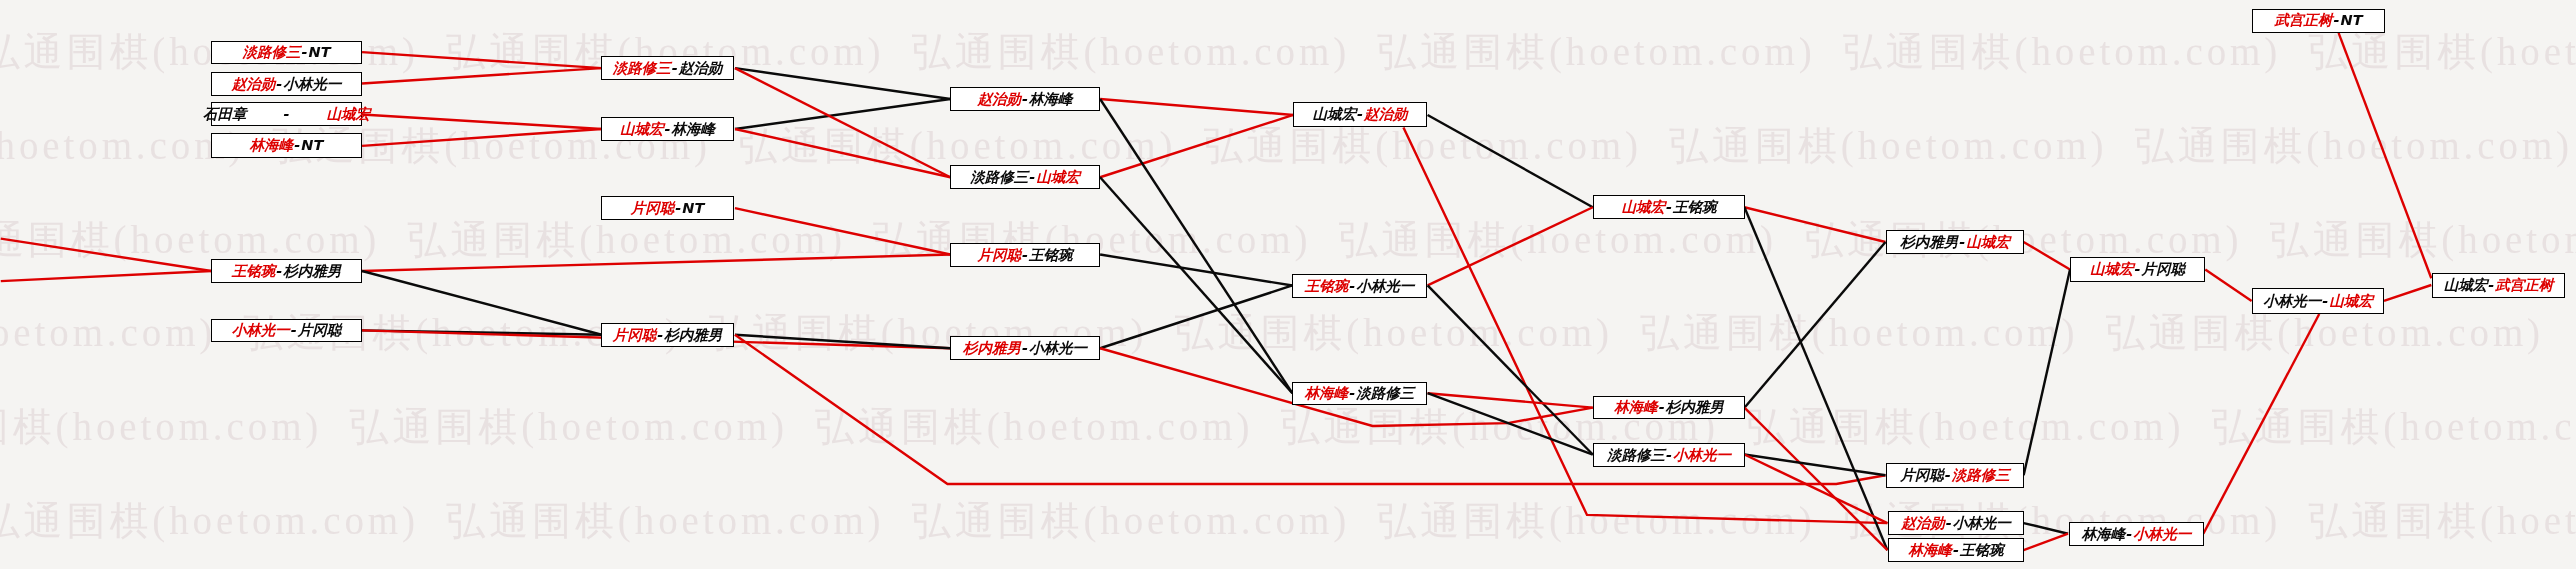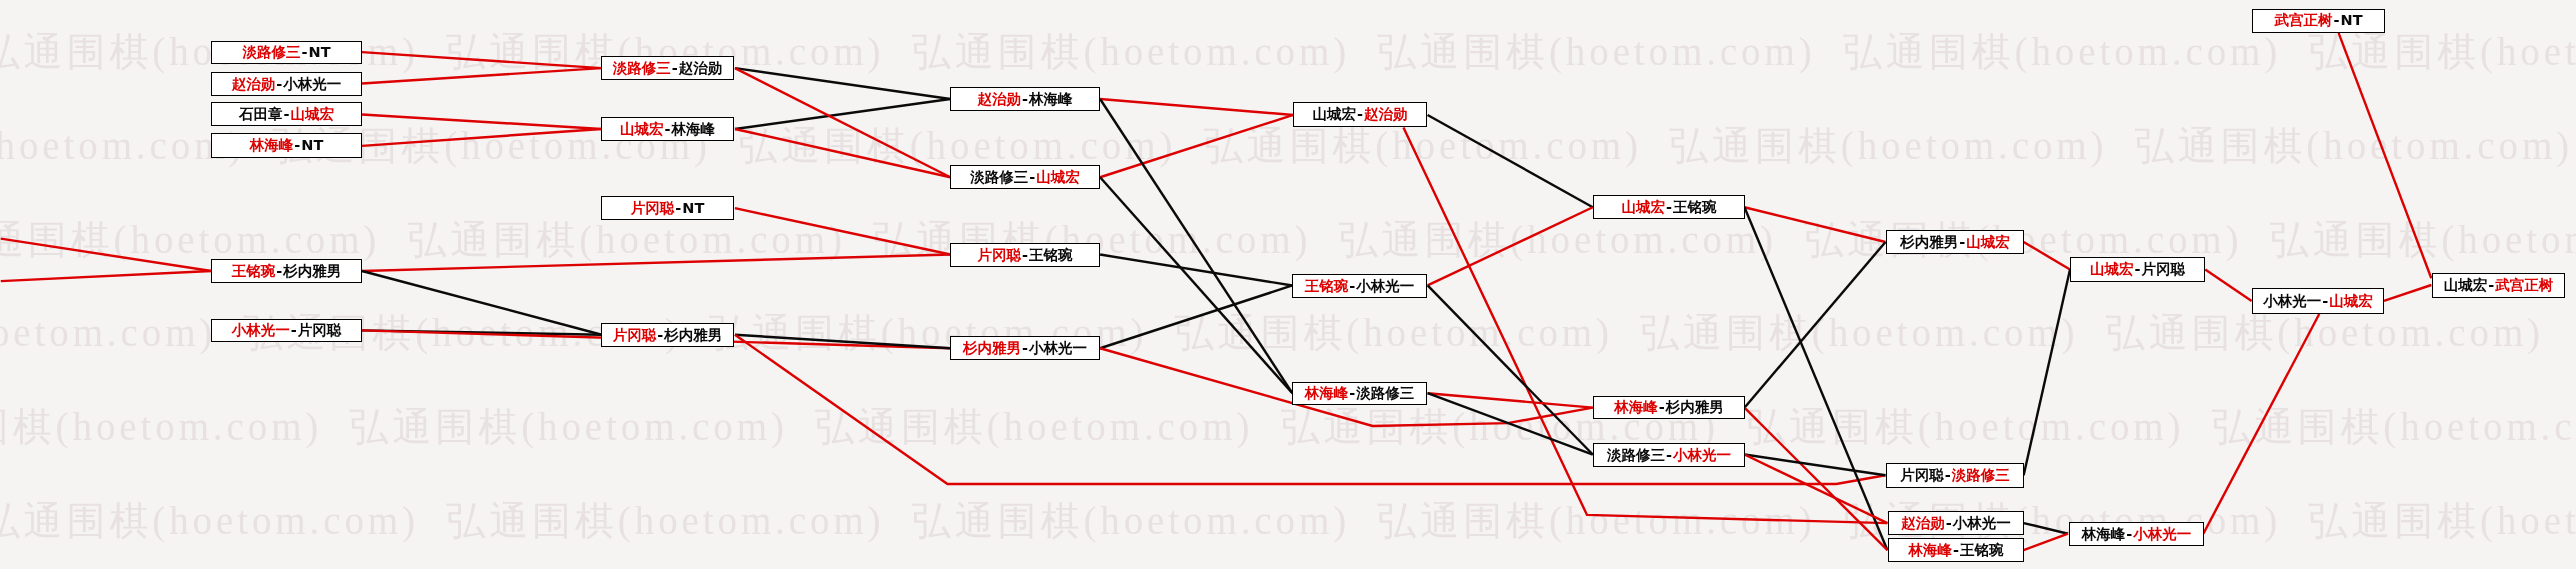--- a/index.html
+++ b/index.html
@@ -26,20 +26,21 @@
     box-sizing:border-box;
     background:#ffffff;
     border:1.9px solid #000000;
     display:flex;
     align-items:center;
     justify-content:center;
     font-size:14.5px;
     font-weight:bold;
     white-space:nowrap;
     line-height:1;
+    font-style:italic;
   }
   .match .sep{color:#000000;padding:0 1px;}
 </style>
 </head>
 <body>
 
 <div id="canvas">
   <div id="watermark-layer" style="color: rgb(232, 225, 225);">
       <div class="wm-row" style="left: -19.3px; top: 25px;">弘通围棋(hoetom.com)&nbsp;&nbsp;弘通围棋(hoetom.com)&nbsp;&nbsp;弘通围棋(hoetom.com)&nbsp;&nbsp;弘通围棋(hoetom.com)&nbsp;&nbsp;弘通围棋(hoetom.com)&nbsp;&nbsp;弘通围棋(hoetom.com)</div>
       <div class="wm-row" style="left: -193px; top: 119px;">弘通围棋(hoetom.com)&nbsp;&nbsp;弘通围棋(hoetom.com)&nbsp;&nbsp;弘通围棋(hoetom.com)&nbsp;&nbsp;弘通围棋(hoetom.com)&nbsp;&nbsp;弘通围棋(hoetom.com)&nbsp;&nbsp;弘通围棋(hoetom.com)</div>
@@ -98,21 +99,21 @@
       <div class="match" style="left: 211px; top: 41px; width: 151px; height: 23px; background: rgb(255, 255, 255); border-color: rgb(0, 0, 0);">
         <span style="color: rgb(221, 0, 0);">淡路修三</span>
         <span class="sep">-</span>
         <span style="color: rgb(10, 10, 10);">NT</span>
       </div>
       <div class="match" style="left: 211px; top: 72px; width: 151px; height: 24px; background: rgb(255, 255, 255); border-color: rgb(0, 0, 0);">
         <span style="color: rgb(221, 0, 0);">赵治勋</span>
         <span class="sep">-</span>
         <span style="color: rgb(10, 10, 10);">小林光一</span>
       </div>
-      <div class="match" style="left: 211px; top: 102px; width: 151px; height: 24px; background: rgb(255, 255, 255); border-color: rgb(0, 0, 0);">
+      <div class="match" style="left: 211px; top: 102px; width: 151px; height: 24px; background: rgb(255, 255, 255); border-color: rgb(0, 0, 0); gap: 36px;">
         <span style="color: rgb(10, 10, 10);">石田章</span>
         <span class="sep">-</span>
         <span style="color: rgb(221, 0, 0);">山城宏</span>
       </div>
       <div class="match" style="left: 211px; top: 133px; width: 151px; height: 25px; background: rgb(255, 255, 255); border-color: rgb(0, 0, 0);">
         <span style="color: rgb(221, 0, 0);">林海峰</span>
         <span class="sep">-</span>
         <span style="color: rgb(10, 10, 10);">NT</span>
       </div>
       <div class="match" style="left: 211px; top: 259px; width: 151px; height: 24px; background: rgb(255, 255, 255); border-color: rgb(0, 0, 0);">

